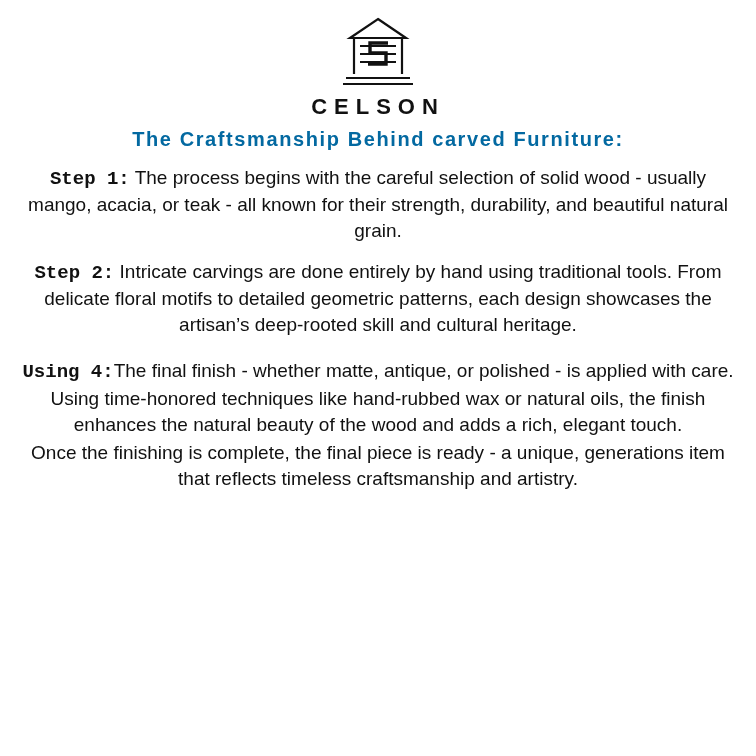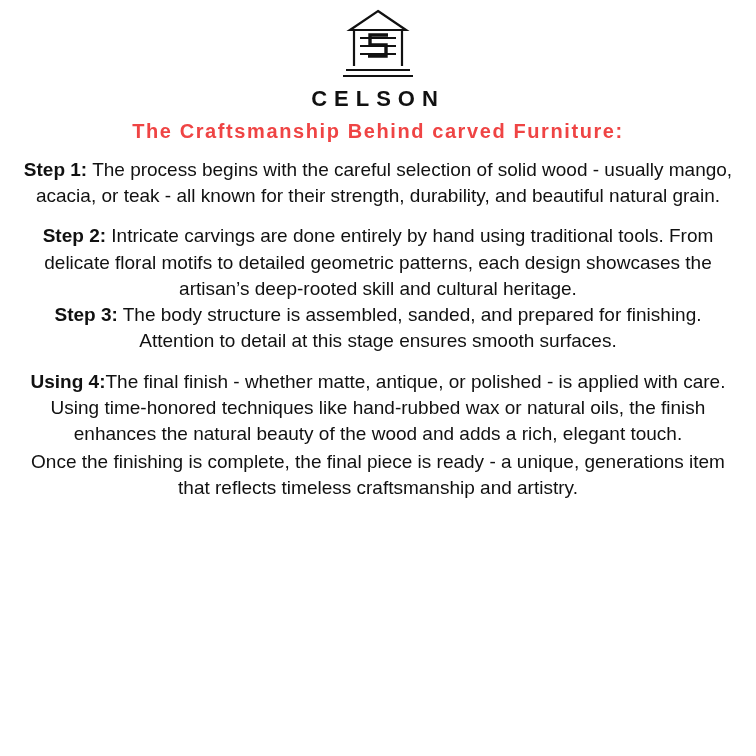--- a/index.html
+++ b/index.html
@@ -11,21 +11,21 @@
     height: 756px;
     background: #ffffff;
     font-family: "Liberation Sans", sans-serif;
     color: #111111;
     overflow: hidden;
   }
   .page {
     width: 756px;
     height: 756px;
     box-sizing: border-box;
-    padding: 8px 18px 10px 18px;
+    padding: 16px 18px 10px 18px;
     display: flex;
     flex-direction: column;
     align-items: center;
   }
   .logo-mark {
     width: 96px;
     height: 74px;
     display: block;
     margin: 0 auto 2px auto;
   }
@@ -36,38 +36,39 @@
     text-align: center;
     margin: 2px 0 8px 0;
     color: #111111;
   }
   .headline {
     font-size: 20px;
     font-weight: bold;
     letter-spacing: 1.6px;
     text-align: center;
     margin: 0 0 14px 0;
-    color: #ef4444;
+    color: #0369a1;
   }
   .para {
     font-size: 19px;
     line-height: 1.38;
     text-align: center;
     margin: 0 0 14px 0;
     color: #111111;
     max-width: 716px;
   }
   .para.tight {
-    margin-bottom: 0;
+    margin-bottom: 20px;
   }
   .para.nogap {
     margin-bottom: 2px;
   }
   .step-label {
     font-weight: bold;
+    font-family: Liberation Mono, monospace;
   }
 </style>
 </head>
 <body>
 
 <div class="page">
 
   <div>
     <svg class="logo-mark" viewBox="0 0 96 74" xmlns="http://www.w3.org/2000/svg">
       <g fill="none" stroke="#111111" stroke-width="2.2">
@@ -92,23 +93,20 @@
 
 
   <p class="para">
     <span class="step-label">Step 1:</span><span>  The process begins with the careful selection of solid wood - usually mango, acacia, or teak - all known for their strength, durability, and beautiful natural grain.</span>
   </p>
 
   <p class="para tight">
     <span class="step-label">Step 2:</span><span> Intricate carvings are done entirely by hand using traditional tools. From delicate floral motifs to detailed geometric patterns, each design showcases the artisan’s deep-rooted skill and cultural heritage.</span>
   </p>
 
-  <p class="para">
-    <span class="step-label">Step 3:</span><span> The body structure is assembled, sanded, and prepared for finishing. Attention to detail at this stage ensures smooth surfaces.</span>
-  </p>
 
   <p class="para nogap">
     <span class="step-label">Using 4:</span><span>The final finish - whether matte, antique, or polished - is applied with care. Using time-honored techniques like hand-rubbed wax or natural oils, the finish enhances the natural beauty of the wood and adds a rich, elegant touch.</span>
   </p>
 
   <p class="para">Once the finishing is complete, the final piece is ready - a unique, generations item that reflects timeless craftsmanship and artistry.</p>
 
 </div>
 
 </body></html>

